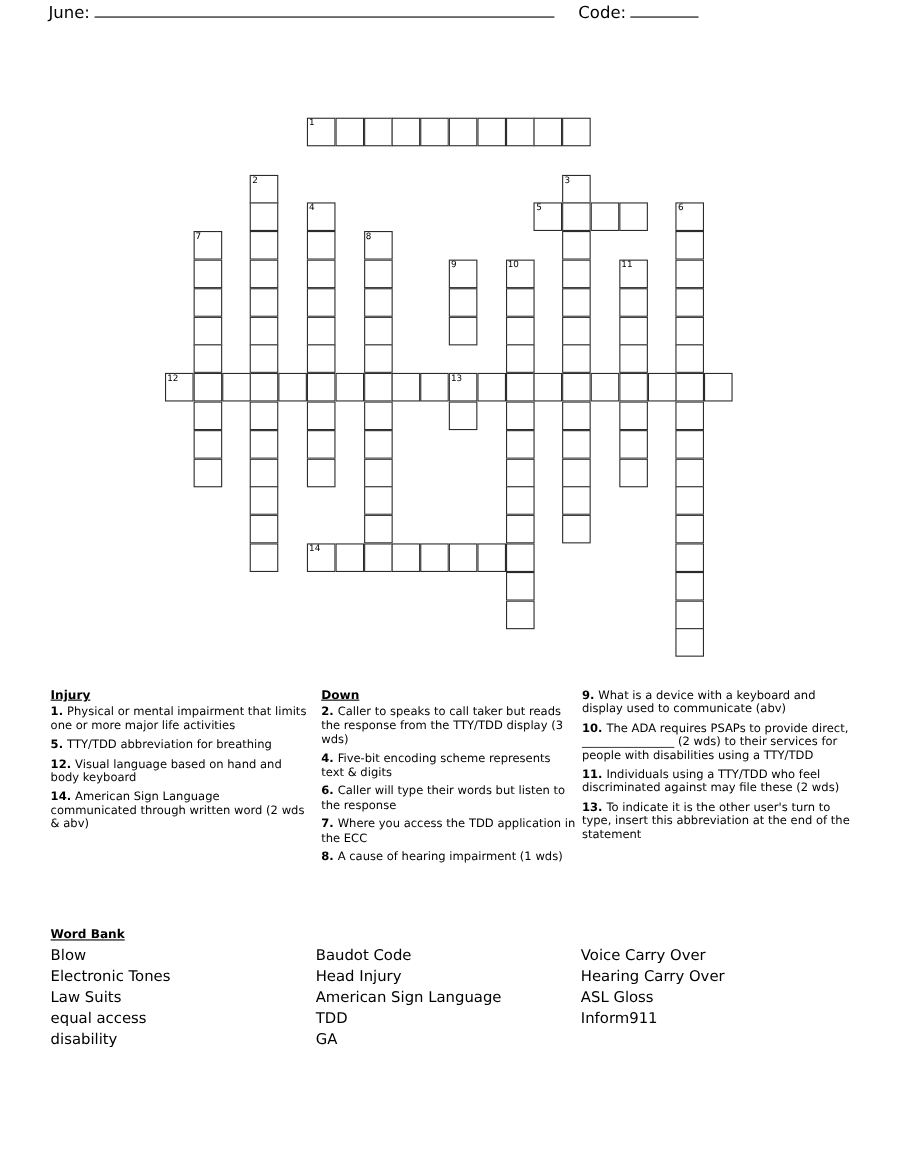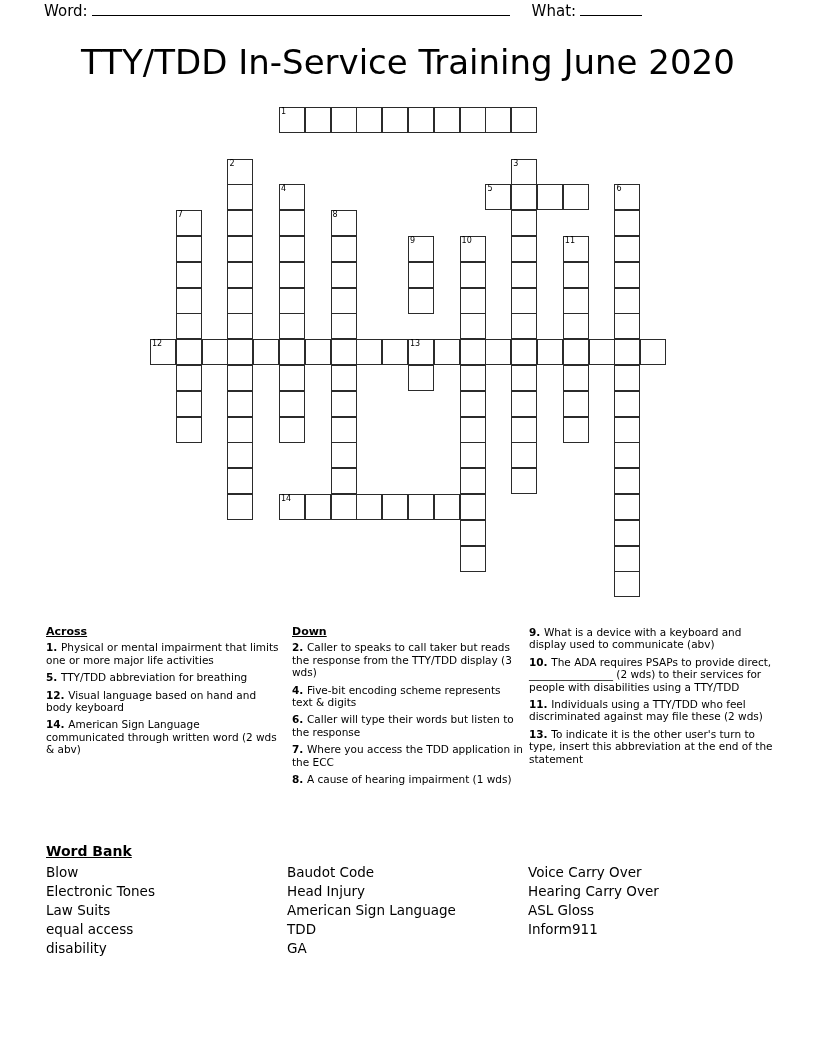--- a/index.html
+++ b/index.html
@@ -99,46 +99,45 @@
   .clue .cnum { font-weight: bold; }
 
   
   .wordbank {
     position: absolute;
     left: 46px; top: 843px;
     width: 740px;
   }
   .wb-heading {
     font-weight: bold;
-    font-size: 14px;
+    font-size: 11px;
     text-decoration: underline;
     display: block;
     margin-bottom: 4px;
   }
   .wb-cols { display: flex; }
   .wb-col { width: 241px; }
   .wb-item {
     font-size: 13.5px;
     line-height: 19px;
     white-space: nowrap;
   }
 </style>
 </head>
 <body>
 
 <div id="page">
 
   <div class="namedate">
-    <span class="nd-label">Word:</span>
+    <span class="nd-label">June:</span>
     <span class="nd-rule name-rule"></span>
-    <span class="nd-label nd-date-label">What:</span>
+    <span class="nd-label nd-date-label">Code:</span>
     <span class="nd-rule date-rule"></span>
   </div>
 
-  <div class="puzzle-title">TTY/TDD In-Service Training June 2020</div>
 
   <div id="grid">
       <div class="cell" style="left: 279px; top: 107px;">
         <span class="num">1</span>
       </div>
       <div class="cell" style="left: 304.8px; top: 107px;"></div>
       <div class="cell" style="left: 330.6px; top: 107px;"></div>
       <div class="cell" style="left: 356.4px; top: 107px;"></div>
       <div class="cell" style="left: 382.2px; top: 107px;"></div>
       <div class="cell" style="left: 408px; top: 107px;"></div>
@@ -290,21 +289,21 @@
       <div class="cell" style="left: 330.6px; top: 494px;"></div>
       <div class="cell" style="left: 356.4px; top: 494px;"></div>
       <div class="cell" style="left: 382.2px; top: 494px;"></div>
       <div class="cell" style="left: 408px; top: 494px;"></div>
       <div class="cell" style="left: 433.8px; top: 494px;"></div>
     </div>
 
   <div class="clues">
 
     <div class="clue-col col-a">
-      <span class="clue-heading">Across</span>
+      <span class="clue-heading">Injury</span>
       <div id="across-list">
           <div class="clue"><span class="cnum">1. </span><span>Physical or mental impairment that limits one or more major life activities</span></div>
           <div class="clue"><span class="cnum">5. </span><span>TTY/TDD abbreviation for breathing</span></div>
           <div class="clue"><span class="cnum">12. </span><span>Visual language based on hand and body keyboard</span></div>
           <div class="clue"><span class="cnum">14. </span><span>American Sign Language communicated through written word (2 wds &amp; abv)</span></div>
         </div>
     </div>
 
     <div class="clue-col col-b">
       <span class="clue-heading">Down</span>

